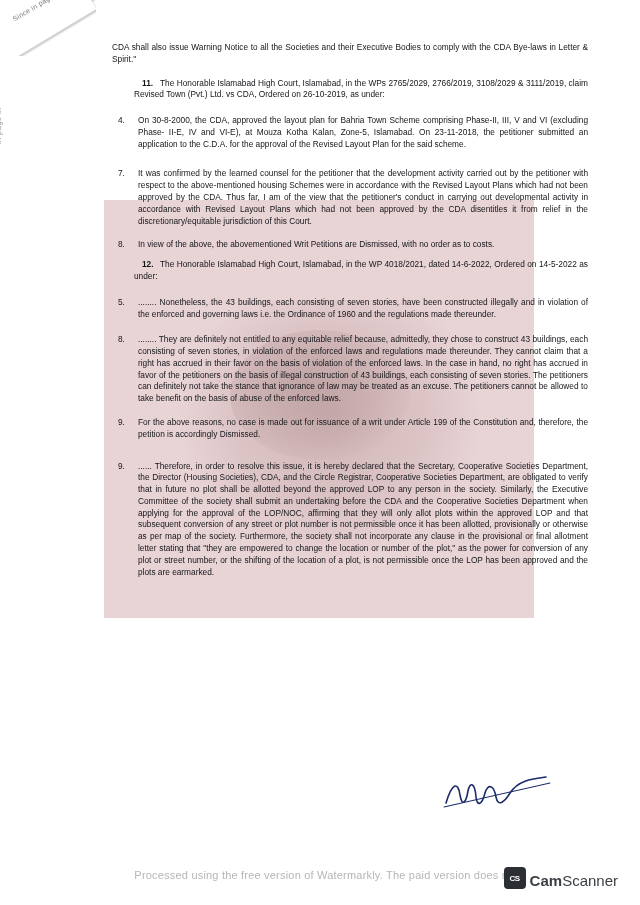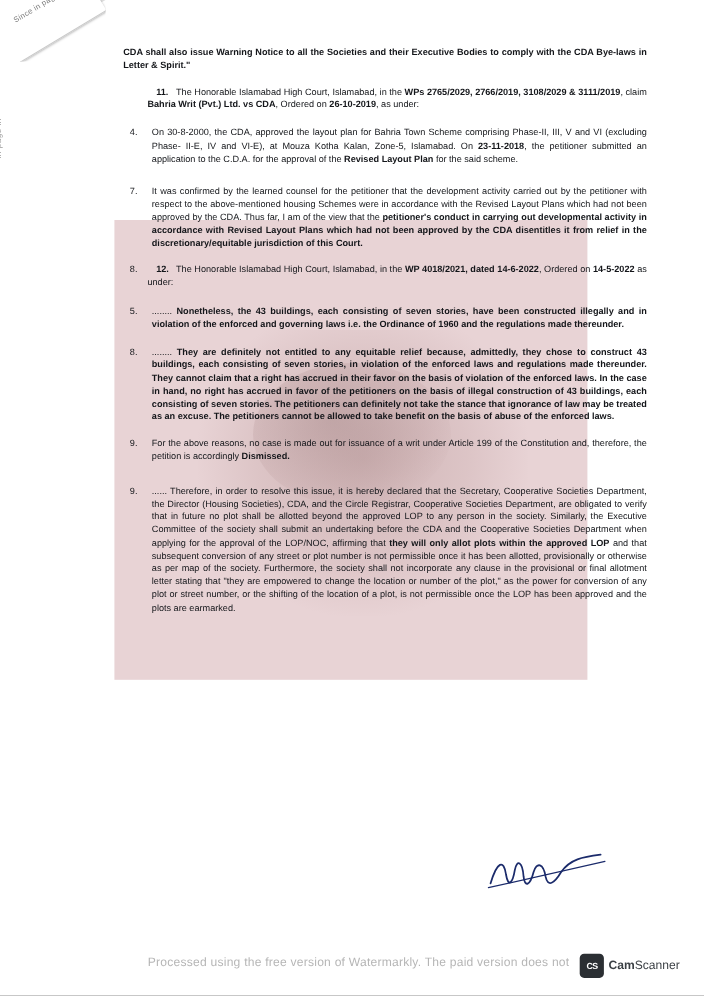--- a/index.html
+++ b/index.html
@@ -72,21 +72,21 @@
     box-sizing: border-box;
     z-index: 3;
   }
   p {
     margin: 0 0 8px 0;
     font-size: 8.3px;
     line-height: 1.42;
     color: #14161a;
     text-align: justify;
   }
-  .b { font-weight: bold; }
+  .b { font-weight: normal; }
   .hang {
     position: relative;
     padding-left: 22px;
   }
   .hang .num {
     position: absolute;
     left: 4px;
     top: 0;
     font-weight: bold;
     font-size: 8.3px;
@@ -144,39 +144,39 @@
     font-size: 11px;
     color: rgba(120,120,120,0.55);
     letter-spacing: .2px;
     z-index: 5;
   }
   .camscan {
     position: absolute;
     right: 22px;
     bottom: 16px;
     display: flex;
-    align-items: center;
+    align-items: flex-end;
     gap: 4px;
     z-index: 6;
     margin-top: 28px;
   }
   .cs-badge {
     width: 22px; height: 22px;
     background: #2b2f33;
     border-radius: 4px;
     color: #fff;
     font-size: 8px;
     font-weight: bold;
     display: flex;
     align-items: center;
     justify-content: center;
     letter-spacing: -.5px;
   }
   .cs-label {
-    font-size: 11px;
+    font-size: 15px;
     color: #3a3f44;
     font-weight: bold;
   }
   .cs-label .thin { font-weight: normal; }
   .pinktext { position: relative; z-index: 3; }
 </style>
 </head>
 <body>
 
 <div class="page">
@@ -193,35 +193,36 @@
   <div class="bleed2"></div>
 
   <div class="content">
 
     <p class="b">
       <span>CDA shall also issue Warning Notice to all the Societies and their Executive Bodies to comply with the CDA Bye-laws in Letter &amp; Spirit."</span>
     </p>
 
     <p class="hang indent-first" style="margin-top:12px;">
       <span class="num sec-num">11.</span>
-      <span>The Honorable Islamabad High Court, Islamabad, in the </span><span class="b">WPs 2765/2029, 2766/2019, 3108/2029 &amp; 3111/2019</span><span>, claim </span><span class="b">Bahria Writ (Pvt.) Ltd. vs CDA</span><span>, Ordered on </span><span class="b">26-10-2019</span><span>, as under:</span>
+      <span>The Honorable Islamabad High Court, Islamabad, in the </span><span class="b">WPs 2765/2029, 2766/2019, 3108/2029 &amp; 3111/2019</span><span>, claim </span><span class="b">Revised Town (Pvt.) Ltd. vs CDA</span><span>, Ordered on </span><span class="b">26-10-2019</span><span>, as under:</span>
     </p>
 
     <p class="hang" style="margin-top:14px; padding-left:26px;">
       <span class="num norm" style="left:6px;">4.</span>
       <span>On 30-8-2000, the CDA, approved the layout plan for Bahria Town Scheme comprising Phase-II, III, V and VI (excluding Phase- II-E, IV and VI-E), at Mouza Kotha Kalan, Zone-5, Islamabad. On </span><span class="b">23-11-2018</span><span>, the petitioner submitted an application to the C.D.A. for the approval of the </span><span class="b">Revised Layout Plan</span><span> for the said scheme.</span>
     </p>
 
     <p class="hang pinktext" style="margin-top:18px; padding-left:26px;">
       <span class="num norm" style="left:6px;">7.</span>
       <span>It was confirmed by the learned counsel for the petitioner that the development activity carried out by the petitioner with respect to the above-mentioned housing Schemes were in accordance with the Revised Layout Plans which had not been approved by the CDA. Thus far, I am of the view that the </span><span class="b">petitioner's conduct in carrying out developmental activity in accordance with Revised Layout Plans which had not been approved by the CDA disentitles it from relief in the discretionary/equitable jurisdiction of this Court.</span>
     </p>
 
     <p class="hang pinktext" style="margin-top:12px; padding-left:26px;">
       <span class="num norm" style="left:6px;">8.</span>
+      <span>In view of the above, the abovementioned Writ Petitions are Dismissed, with no order as to costs.</span>
     </p>
 
     <p class="hang pinktext indent-first" style="">
       <span class="num sec-num">12.</span>
       <span>The Honorable Islamabad High Court, Islamabad, in the </span><span class="b">WP 4018/2021, dated 14-6-2022</span><span>, Ordered on </span><span class="b">14-5-2022</span><span> as under:</span>
     </p>
 
     <p class="hang pinktext" style="margin-top:14px; padding-left:26px;">
       <span class="num norm" style="left:6px;">5.</span>
       <span>........</span>

